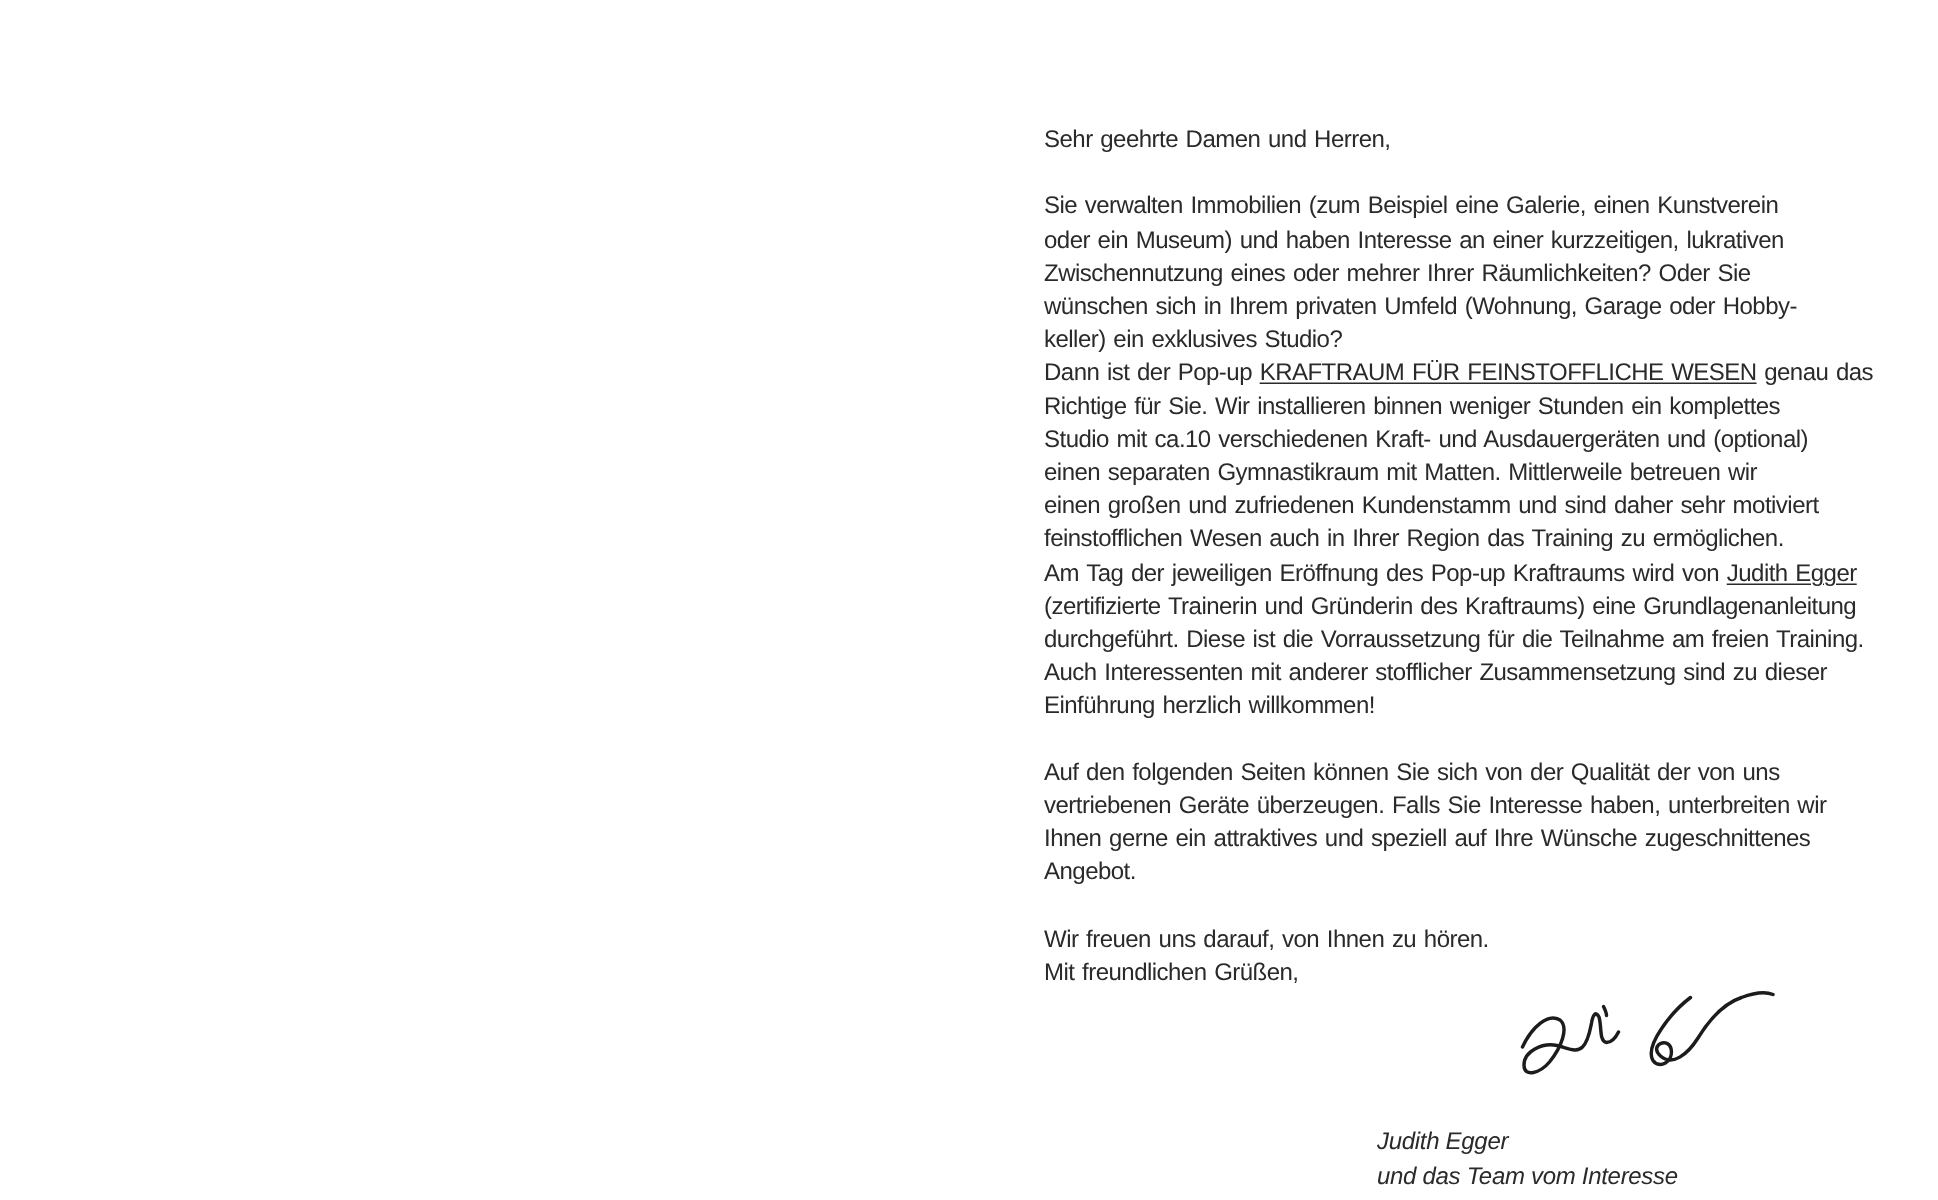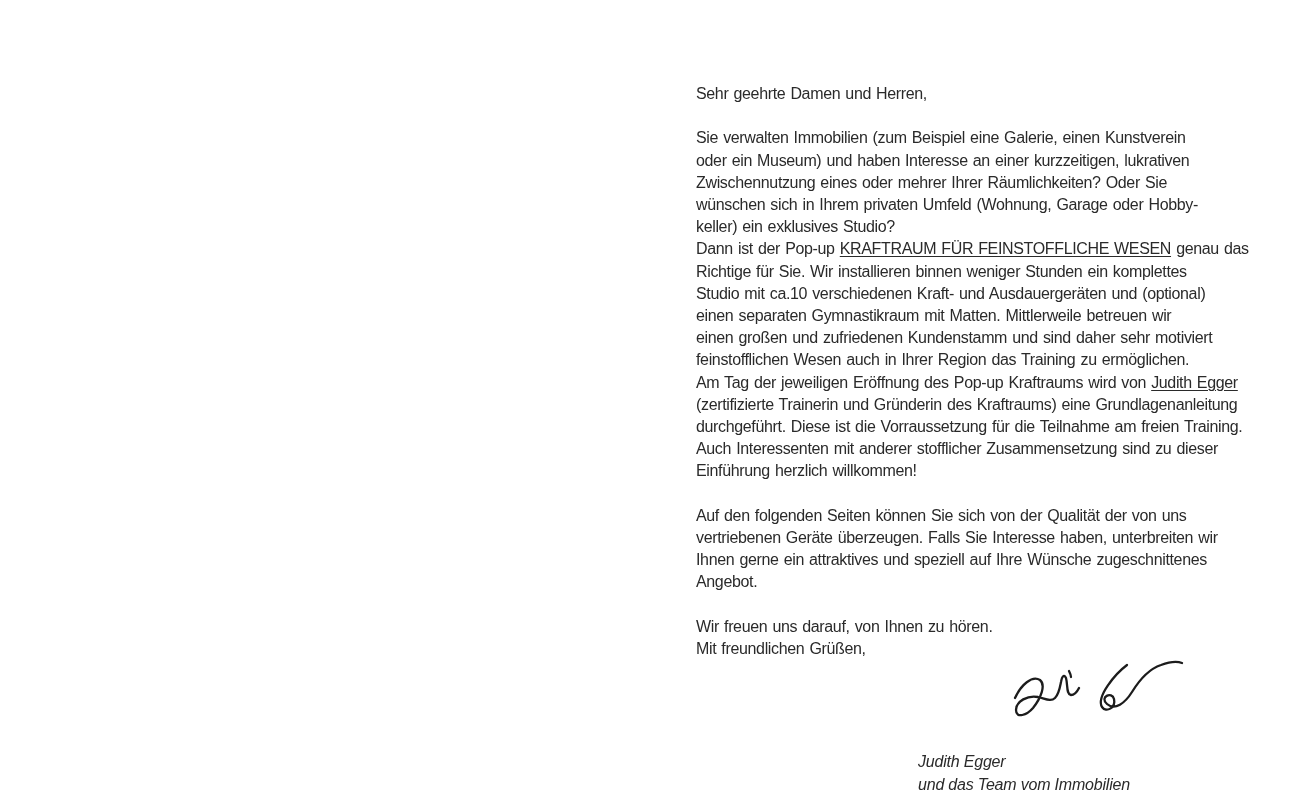--- a/index.html
+++ b/index.html
@@ -80,16 +80,16 @@
              C 112 24, 93 47, 99 57
              C 103 63, 113 58, 111 49
              C 109 41, 96 47, 104 54
              C 112 61, 122 53, 129 42
              C 137 29, 146 19, 158 15
              C 166 12, 174 11, 179 13"></path>
   </svg>
 
   <div class="sign-block">
     <div>Judith Egger</div>
-    <div>und das Team vom Immobilien</div>
+    <div>und das Team vom Interesse</div>
   </div>
 
 </div>
 
 </body></html>

